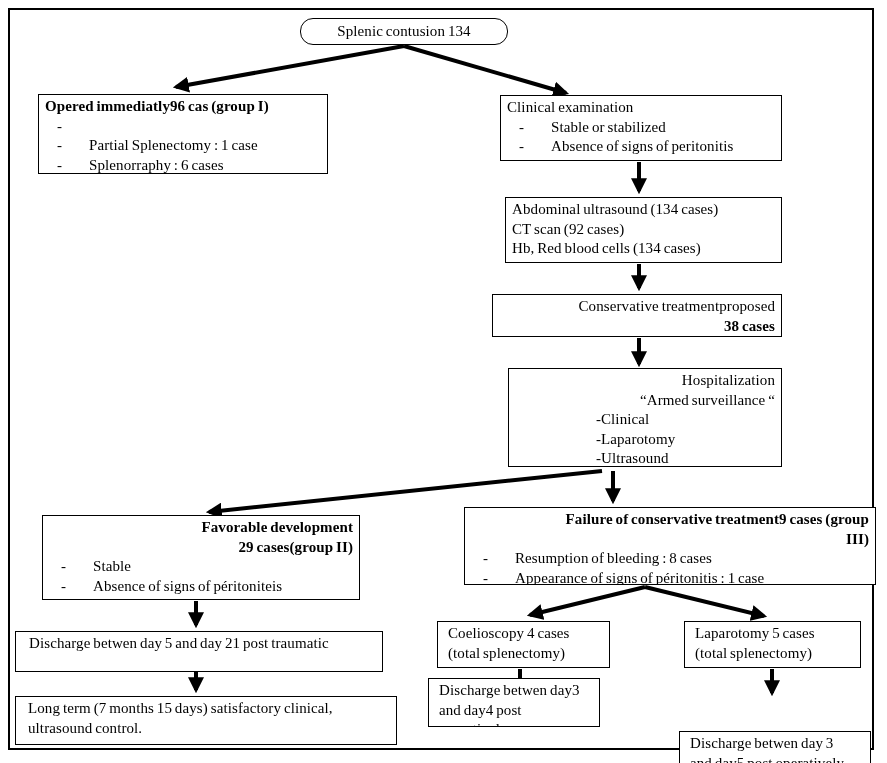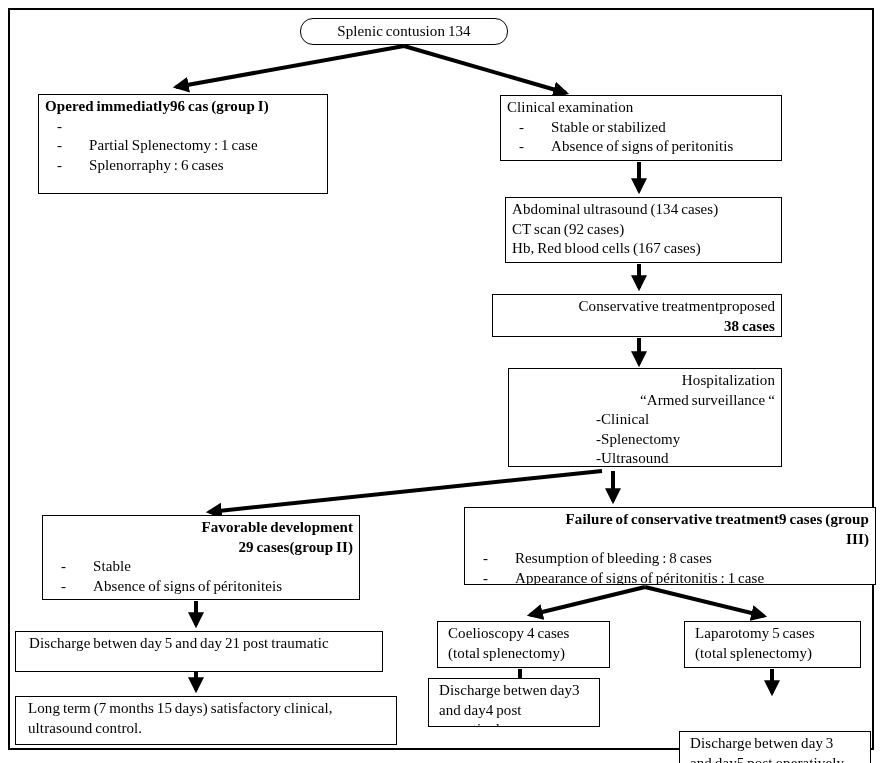--- a/index.html
+++ b/index.html
@@ -51,21 +51,21 @@
       <line x1="645" y1="587" x2="764" y2="616" marker-end="url(#ah)"></line>
       <line x1="520" y1="669" x2="520" y2="693" marker-end="url(#ah)"></line>
       <line x1="772" y1="669" x2="772" y2="693" marker-end="url(#ah)"></line>
     </g>
   </svg>
 
   <div class="node vctr" style="left:300px;top:18px;width:208px;height:27px;">
     <span>Splenic contusion 134</span>
   </div>
 
-  <div class="node" style="left:38px;top:94px;width:290px;height:100px;">
+  <div class="node" style="left:38px;top:94px;width:290px;height:80px;">
     <div class="bold">Opered immediatly96 cas (group I)</div>
     <div class="li">
       <span class="dash">-</span>
     </div>
     <div class="li">
       <span class="dash">-</span>
       <span>Partial Splenectomy : 1 case</span>
     </div>
     <div class="li">
       <span class="dash">-</span>
@@ -81,38 +81,38 @@
     </div>
     <div class="li">
       <span class="dash">-</span>
       <span>Absence of signs of peritonitis</span>
     </div>
   </div>
 
   <div class="node" style="left:505px;top:197px;width:277px;height:66px;">
     <div>Abdominal ultrasound (134 cases)</div>
     <div>CT scan (92 cases)</div>
-    <div>Hb, Red blood cells (167 cases)</div>
+    <div>Hb, Red blood cells (134 cases)</div>
   </div>
 
   <div class="node ctr" style="left:492px;top:294px;width:290px;height:43px;">
     <div>Conservative treatmentproposed</div>
     <div class="bold">38 cases</div>
   </div>
 
   <div class="node" style="left:508px;top:368px;width:274px;height:99px;text-align:right;">
     <div>Hospitalization</div>
     <div>“Armed surveillance “</div>
     <div class="li deep">
       <span class="dash">-</span>
       <span>Clinical</span>
     </div>
     <div class="li deep">
       <span class="dash">-</span>
-      <span>Splenectomy</span>
+      <span>Laparotomy</span>
     </div>
     <div class="li deep">
       <span class="dash">-</span>
       <span>Ultrasound</span>
     </div>
   </div>
 
   <div class="node" style="left:42px;top:515px;width:318px;height:85px;">
     <div class="bold ctr">Favorable development</div>
     <div class="bold ctr">29 cases(group II)</div>

